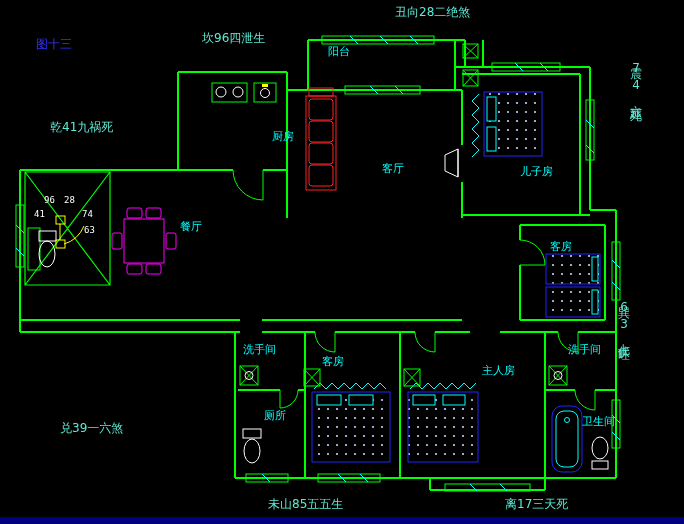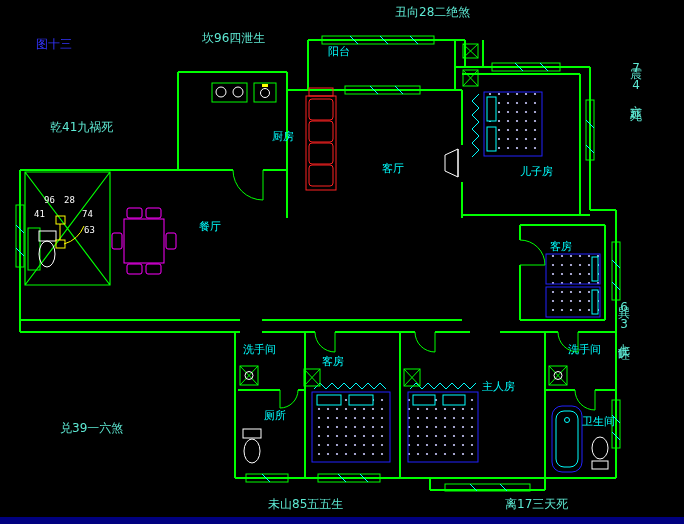--- a/index.html
+++ b/index.html
@@ -160,24 +160,24 @@
       <polygon points="458,149 445,155 445,171 458,177"></polygon>
       <path d="M458 149 V177"></path>
     </g>
   </svg>
 
   <div class="lbl" style="left:328px;top:46px;">阳台</div>
   <div class="lbl" style="left:240px;top:131px;margin-left:32px;">厨房</div>
   <div class="lbl" style="left:382px;top:163px;">客厅</div>
   <div class="lbl" style="left:520px;top:166px;">儿子房</div>
   <div class="lbl" style="left:550px;top:241px;">客房</div>
-  <div class="lbl" style="left:180px;top:221px;margin-left:19px;">餐厅</div>
+  <div class="lbl" style="left:180px;top:221px;">餐厅</div>
   <div class="lbl" style="left:243px;top:344px;">洗手间</div>
   <div class="lbl" style="left:322px;top:356px;">客房</div>
-  <div class="lbl" style="left:482px;top:381px;">主人房</div>
+  <div class="lbl" style="left:482px;top:365px;">主人房</div>
   <div class="lbl" style="left:568px;top:344px;">洗手间</div>
   <div class="lbl" style="left:264px;top:410px;">厕所</div>
   <div class="lbl" style="left:582px;top:416px;">卫生间</div>
 
   <div class="fig" style="left:36px;top:36px;">图十三</div>
   <div class="fs" style="left:202px;top:32px;">坎96四泄生</div>
   <div class="fs" style="left:395px;top:6px;">丑向28二绝煞</div>
   <div class="fs" style="left:50px;top:121px;">乾41九祸死</div>
   <div class="fs vert" style="left:630px;top:58px;">震74六延死</div>
   <div class="fs vert" style="left:618px;top:297px;">巽63七伏旺</div>

